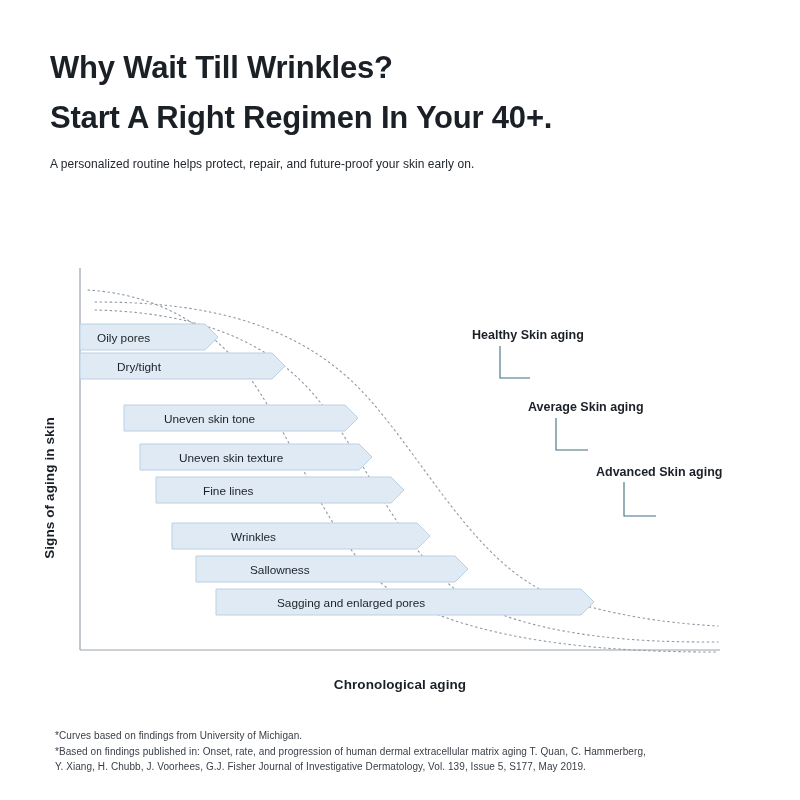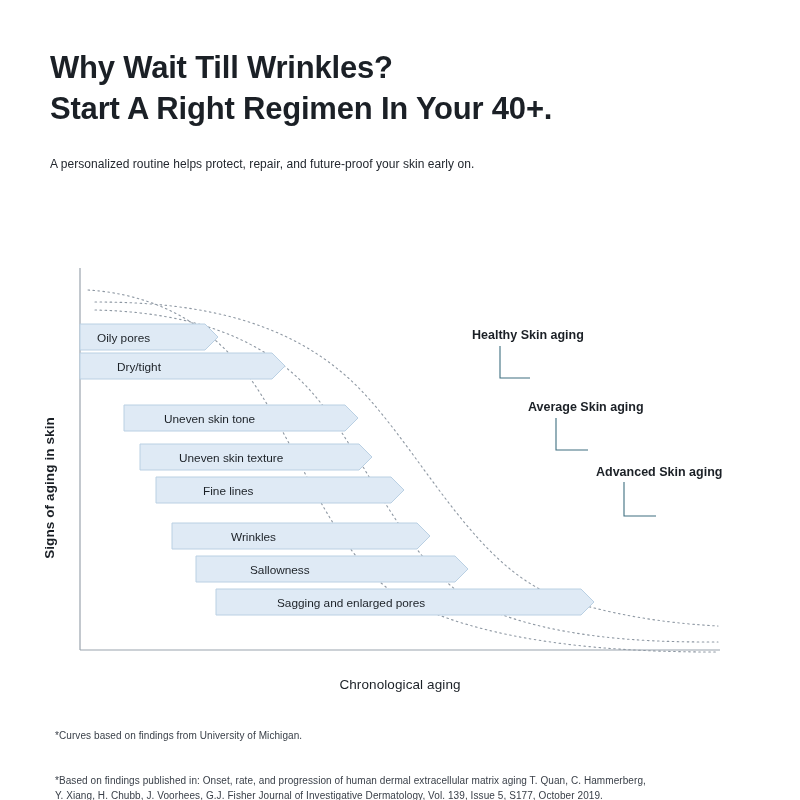--- a/index.html
+++ b/index.html
@@ -24,21 +24,21 @@
     position: absolute;
     left: 50px;
     top: 48px;
     width: 710px;
     font-size: 31px;
     font-weight: 700;
     line-height: 1.32;
     letter-spacing: -0.2px;
     color: #1b2026;
   }
-  .headline .line2 { display: block; }
+  .headline .line2 { display: block; margin-top: 9px; }
   .subhead {
     position: absolute;
     left: 50px;
     top: 157px;
     width: 700px;
     font-size: 12px;
     font-weight: 400;
     color: #23282f;
     letter-spacing: 0.05px;
   }
@@ -70,21 +70,21 @@
     width: 220px;
     margin-left: -220px;
   }
   .xlabel {
     position: absolute;
     left: 0;
     top: 427px;
     width: 800px;
     text-align: center;
     font-size: 13.5px;
-    font-weight: 400;
+    font-weight: 700;
     letter-spacing: 0.1px;
     color: #1b2026;
   }
   .bar-label {
     font-size: 11.8px;
     fill: #1b2026;
     font-family: "Liberation Sans", sans-serif;
   }
   .curve-label {
     font-size: 12.5px;
@@ -96,21 +96,21 @@
     position: absolute;
     left: 55px;
     top: 728px;
     width: 640px;
     font-size: 10px;
     color: #3a4049;
     line-height: 1.5;
     letter-spacing: 0.08px;
   }
   .footnotes .fn2 {
-    margin-top: 30px;
+    margin-top: 1px;
   }
 </style>
 </head>
 <body>
 
 <div class="page">
 
   <div class="headline">
     <span>Why Wait Till Wrinkles?</span>
     <span class="line2">Start A Right Regimen In Your 40+.</span>
@@ -174,16 +174,16 @@
       <text class="curve-label" x="528" y="161">Average Skin aging</text>
       <text class="curve-label" x="596" y="226">Advanced Skin aging</text>
     </svg>
 
     <div class="xlabel">Chronological aging</div>
   </div>
 
   <div class="footnotes">
     <div class="fn1">*Curves based on findings from University of Michigan.</div>
     <div class="fn2">*Based on findings published in: Onset, rate, and progression of human dermal extracellular matrix aging T. Quan, C. Hammerberg,</div>
-    <div class="fn3">Y. Xiang, H. Chubb, J. Voorhees, G.J. Fisher Journal of Investigative Dermatology, Vol. 139, Issue 5, S177, October 2019.</div>
+    <div class="fn3">Y. Xiang, H. Chubb, J. Voorhees, G.J. Fisher Journal of Investigative Dermatology, Vol. 139, Issue 5, S177, May 2019.</div>
   </div>
 
 </div>
 
 </body></html>

